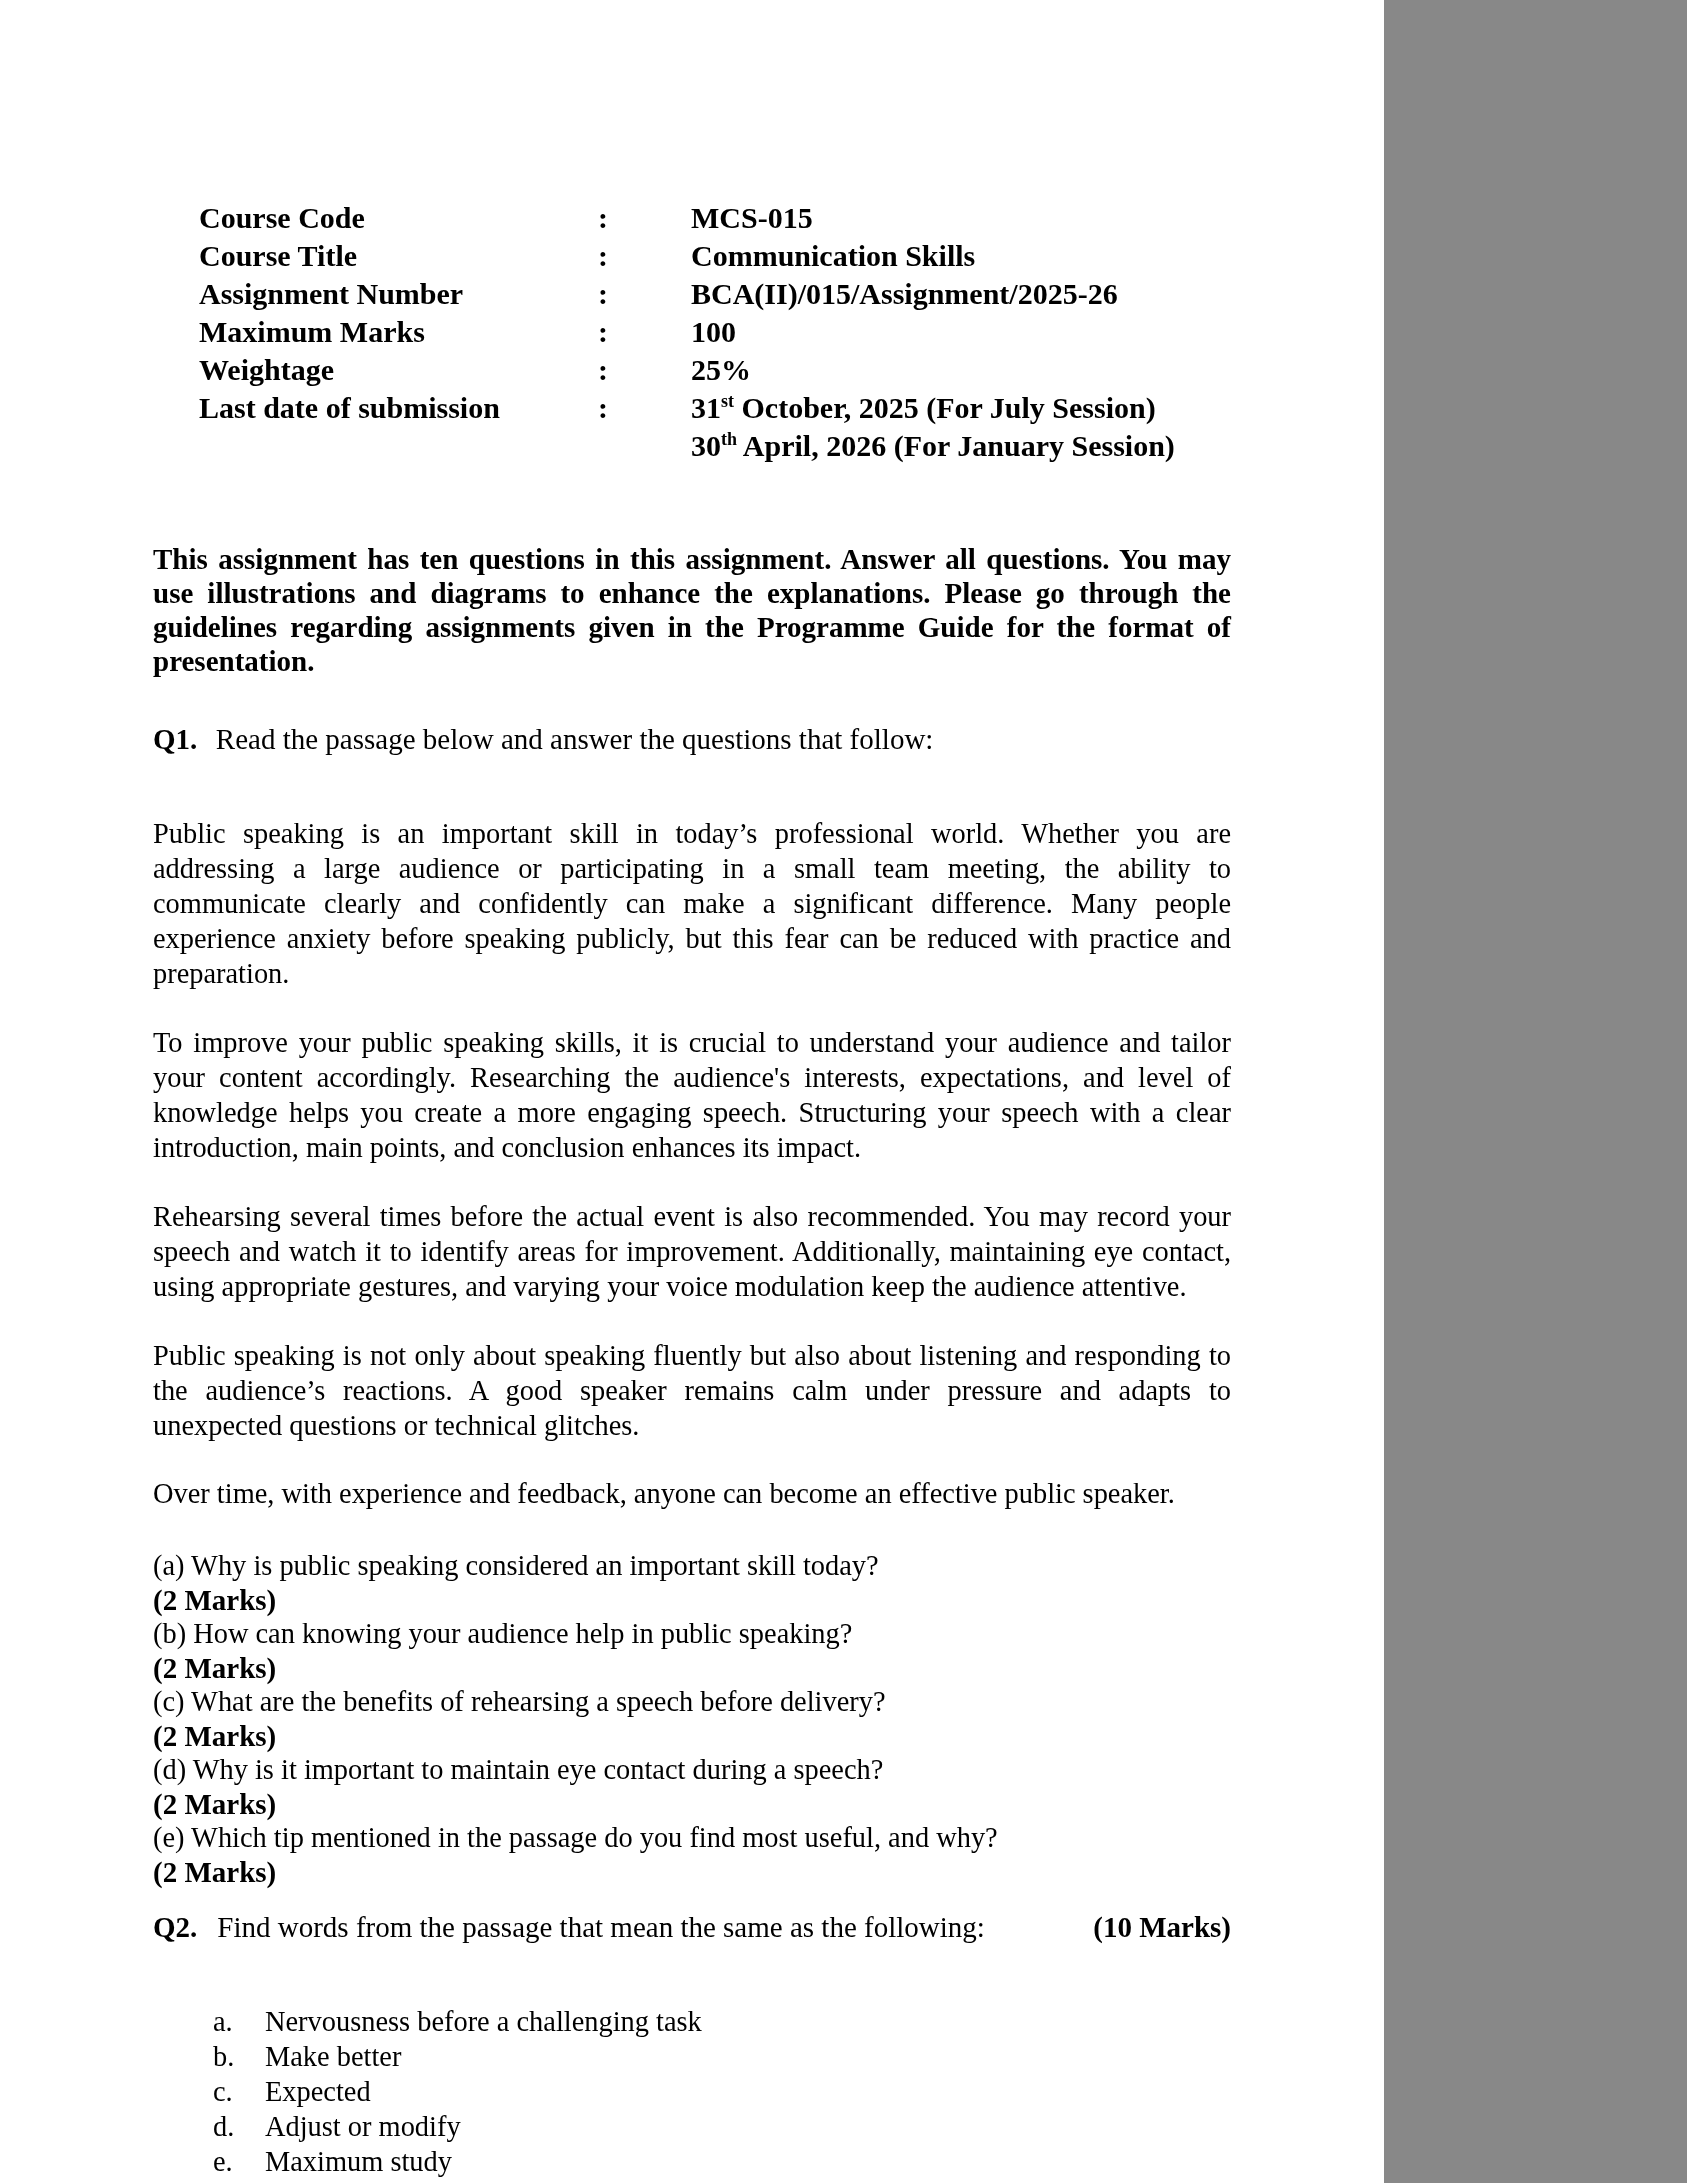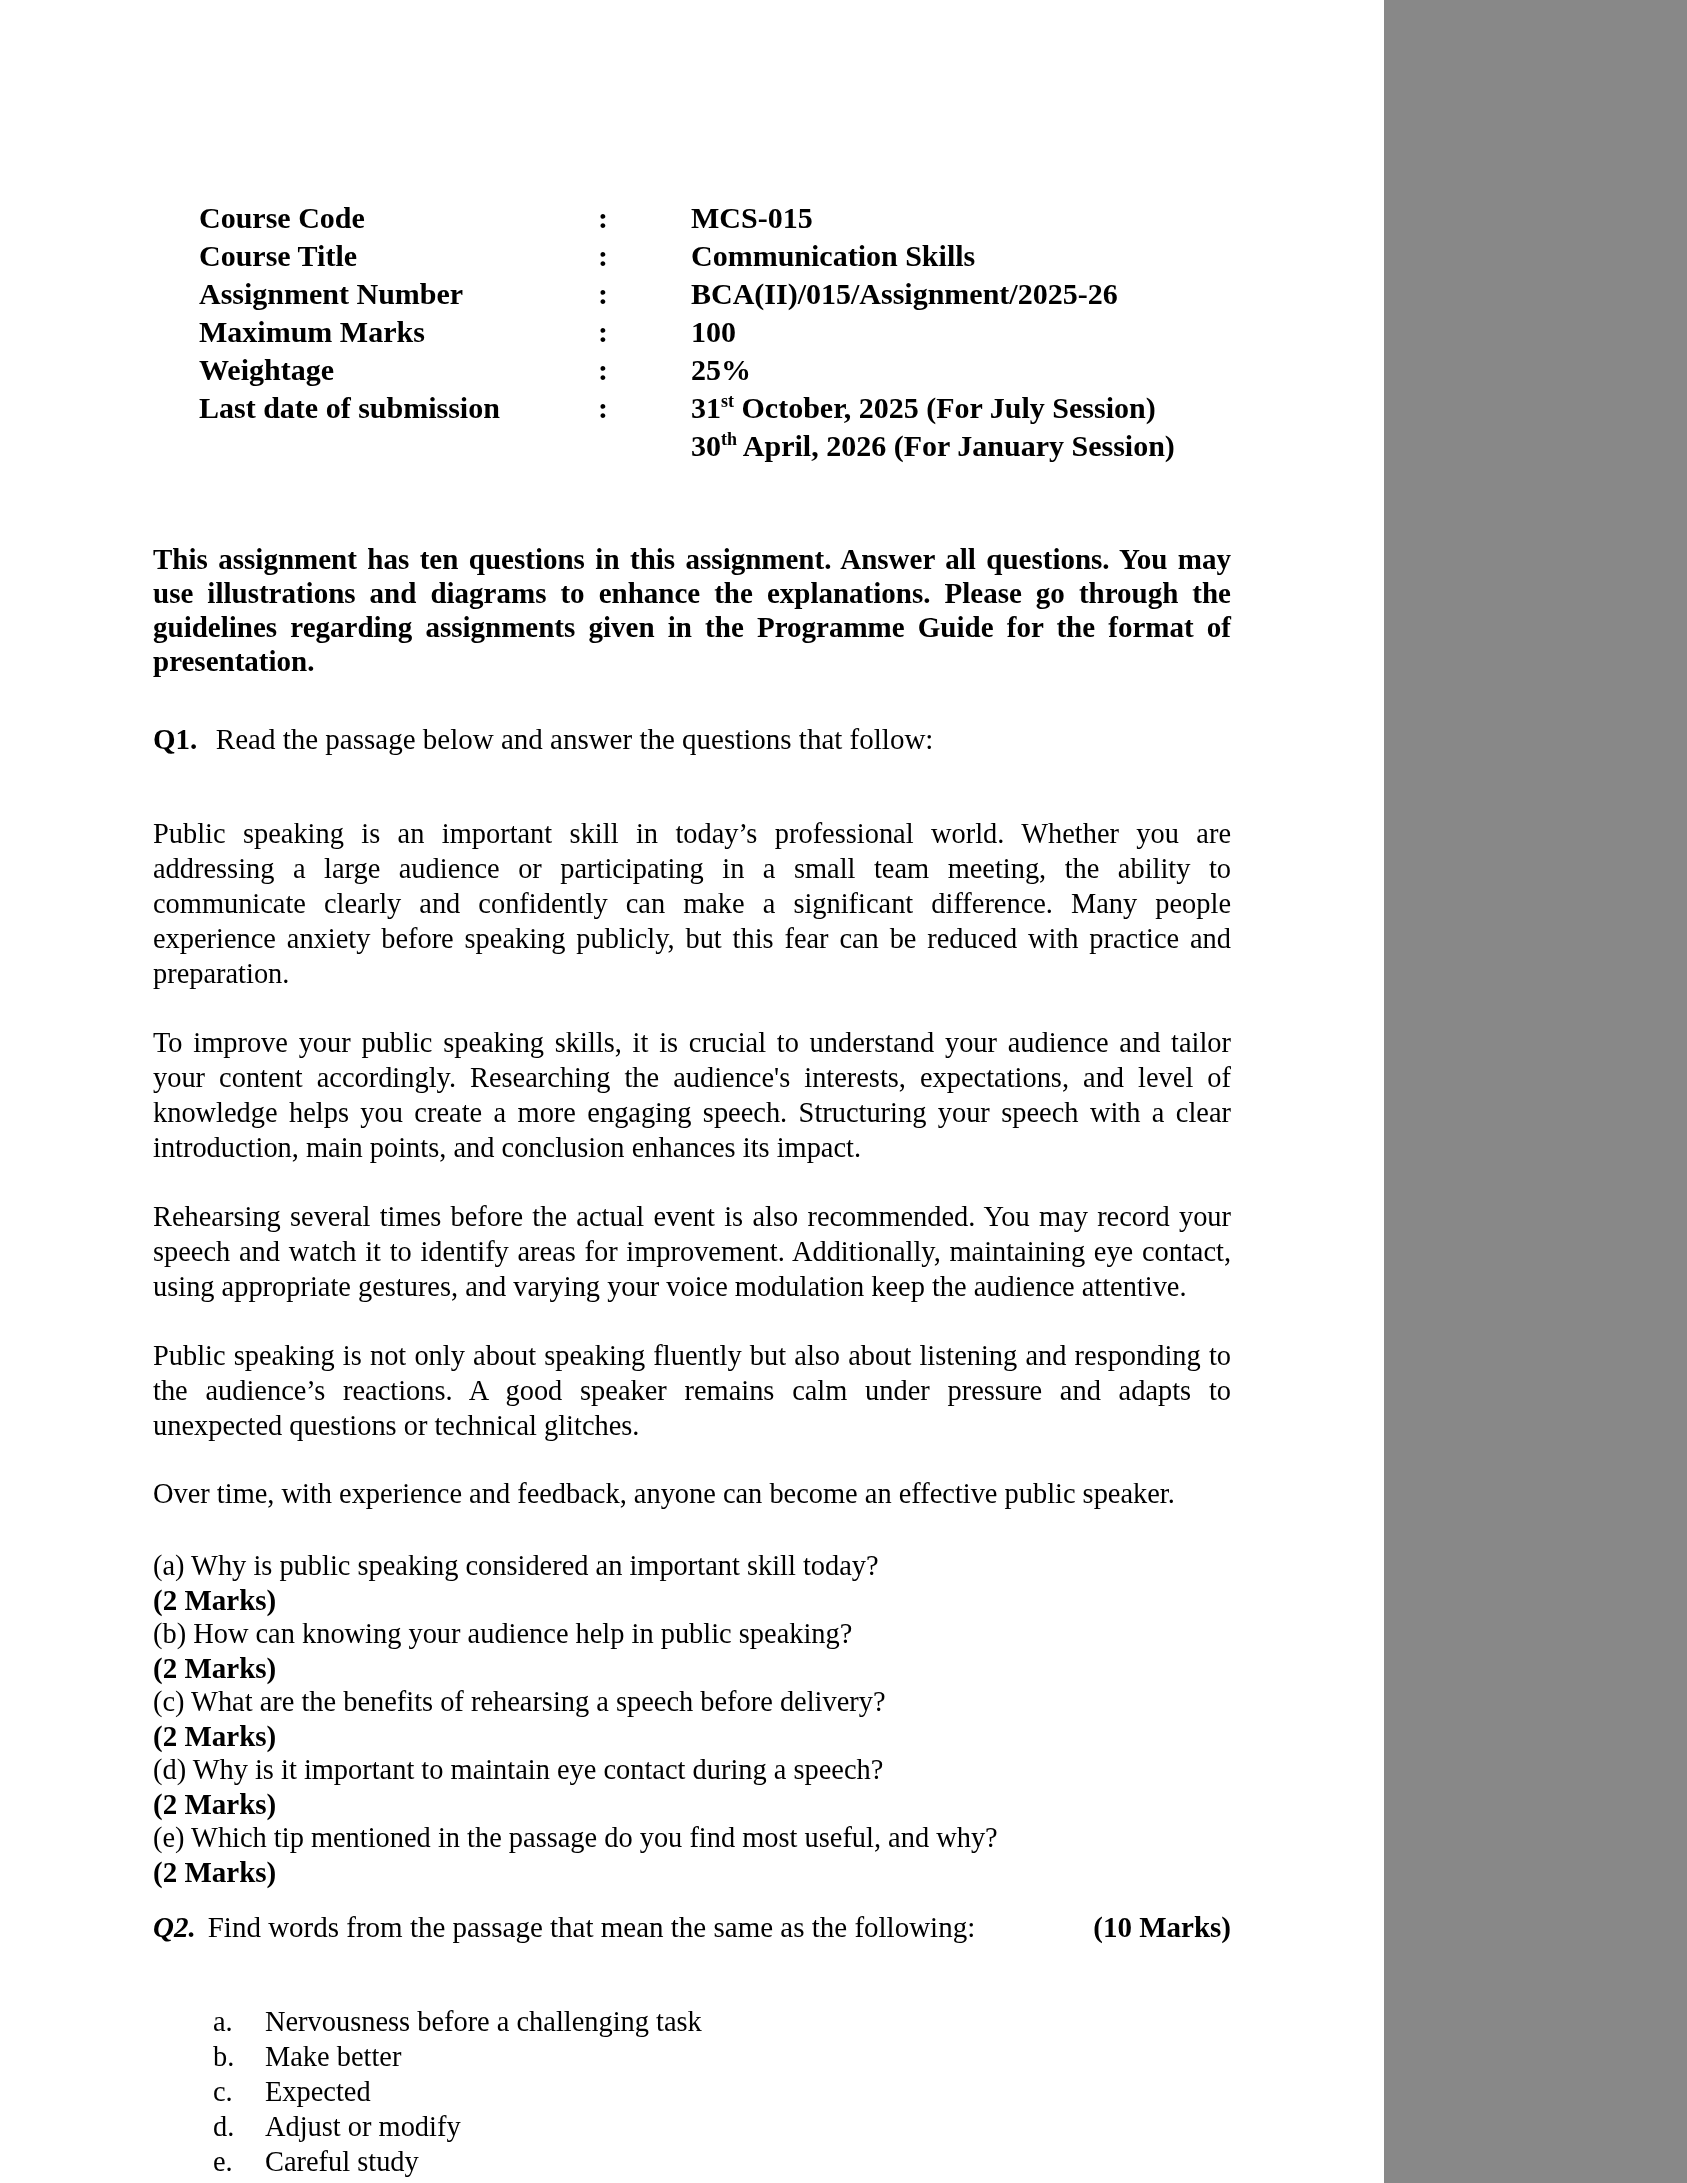--- a/index.html
+++ b/index.html
@@ -62,21 +62,21 @@
   }
   .question-marks { font-weight: bold; font-size: 29px; white-space: nowrap; }
   
   .q2-heading {
     margin-top: 21px;
     display: flex;
     justify-content: space-between;
     font-size: 29px;
     line-height: 34px;
   }
-  .q2-heading .q-label { margin-right: 12px; font-style: italic; }
+  .q2-heading .q-label { margin-right: 20px; }
   
   .word-list { margin-top: 60px; margin-left: 60px; }
   .word-item {
     display: flex;
     font-size: 28.4px;
     line-height: 35px;
   }
   .word-item .item-label { width: 52px; flex: 0 0 52px; }
   
   .page-number {
@@ -184,20 +184,20 @@
     <div class="word-item">
       <span class="item-label">c.</span>
       <span class="item-text">Expected</span>
     </div>
     <div class="word-item">
       <span class="item-label">d.</span>
       <span class="item-text">Adjust or modify</span>
     </div>
     <div class="word-item">
       <span class="item-label">e.</span>
-      <span class="item-text">Careful study</span>
+      <span class="item-text">Maximum study</span>
     </div>
   </div>
 
   <div class="page-number">10</div>
 
 </div>
 
 
 </body></html>

